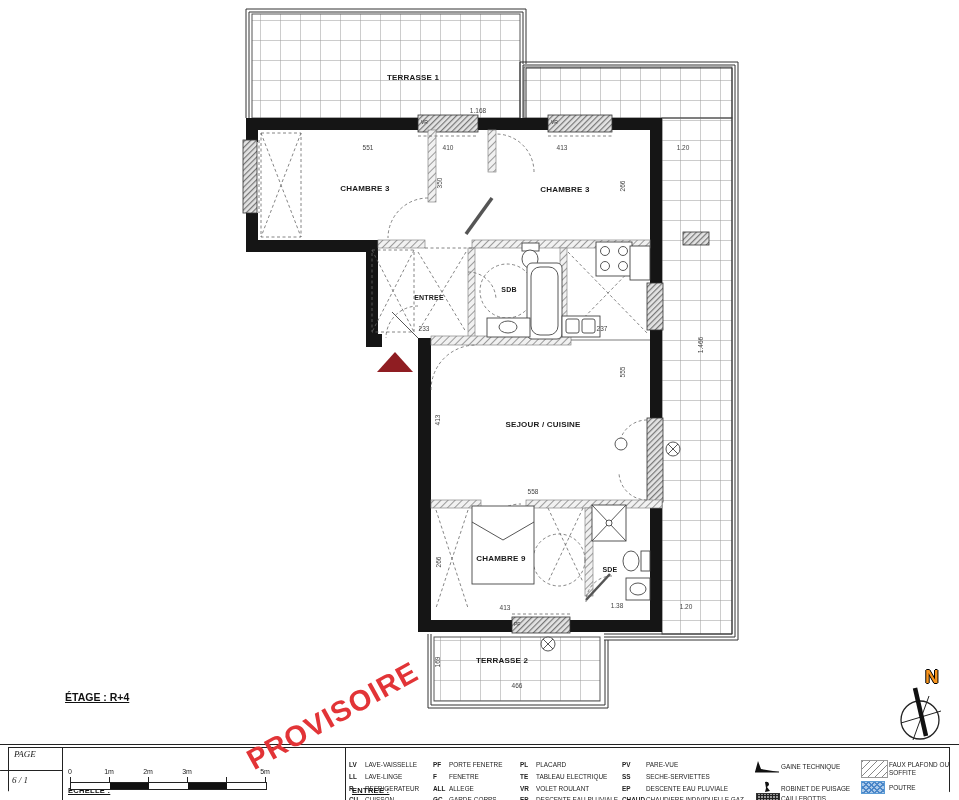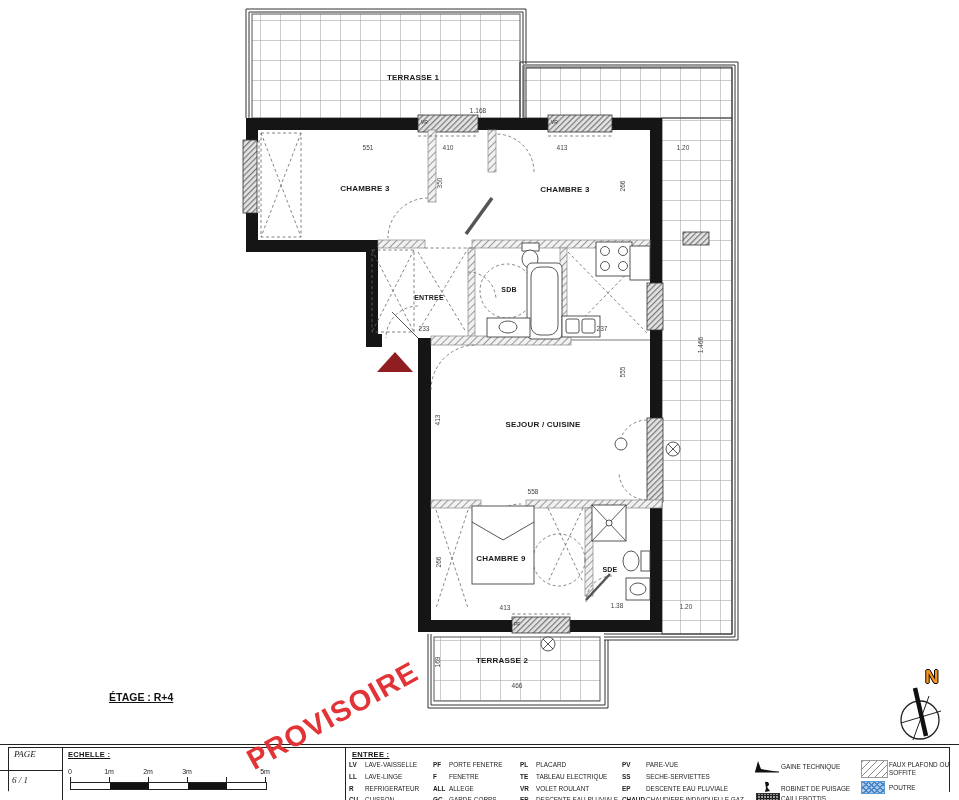--- a/index.html
+++ b/index.html
@@ -9,37 +9,37 @@
   
   .rl{position:absolute;transform:translate(-50%,-50%);font:bold 8px "Liberation Sans",sans-serif;
       color:#1a1a1a;letter-spacing:.2px;white-space:nowrap;}
   
   .dm{position:absolute;transform:translate(-50%,-50%);font:6.5px "Liberation Sans",sans-serif;
       color:#444;white-space:nowrap;}
   .dm.v{transform:translate(-50%,-50%) rotate(-90deg);}
   .wl{position:absolute;font:5px "Liberation Sans",sans-serif;color:#333;}
   
   .floor{position:absolute;left:65px;top:691px;font:bold 10.5px "Liberation Sans",sans-serif;
-         color:#111;text-decoration:underline;margin-left:44px;}
+         color:#111;text-decoration:underline;}
   
   .wm{position:absolute;left:238px;top:702px;width:180px;text-align:center;
       transform:rotate(-29deg);font:bold 29px "Liberation Sans",sans-serif;
       color:#e23437;letter-spacing:1px;z-index:50;}
   
   .tri{position:absolute;left:377px;top:352px;width:0;height:0;
        border-left:18px solid transparent;border-right:18px solid transparent;
        border-bottom:20px solid #8f1d22;}
   
   .hline{position:absolute;height:1px;background:#222;}
   .vline{position:absolute;width:1px;background:#222;}
   .box{position:absolute;border:1px solid #222;box-sizing:border-box;}
   .pageLbl{position:absolute;left:14px;top:749px;font:italic 9px "Liberation Serif",serif;color:#222;}
   .pageVal{position:absolute;left:12px;top:775px;font:italic 9px "Liberation Serif",serif;color:#222;}
   .secLbl{position:absolute;font:bold 7.5px "Liberation Sans",sans-serif;color:#111;
-          text-decoration:underline;letter-spacing:.3px;}
+          text-decoration:underline;letter-spacing:.3px;margin-top:36px;}
   
   .sbar{position:absolute;left:70px;top:782px;width:195px;height:6px;border:1px solid #222;
         background:#fff;box-sizing:content-box;}
   .sseg{position:absolute;top:0;height:6px;background:#111;}
   .stick{position:absolute;width:1px;height:5px;background:#222;top:777px;}
   .slab{position:absolute;top:768px;transform:translateX(-50%);font:7px "Liberation Sans",sans-serif;color:#222;}
   
   .lgc{position:absolute;top:759px;font:6.4px "Liberation Sans",sans-serif;color:#222;}
   .lgr{display:flex;height:11.7px;align-items:center;white-space:nowrap;}
   .lga{font-weight:bold;flex:none;width:16px;}

